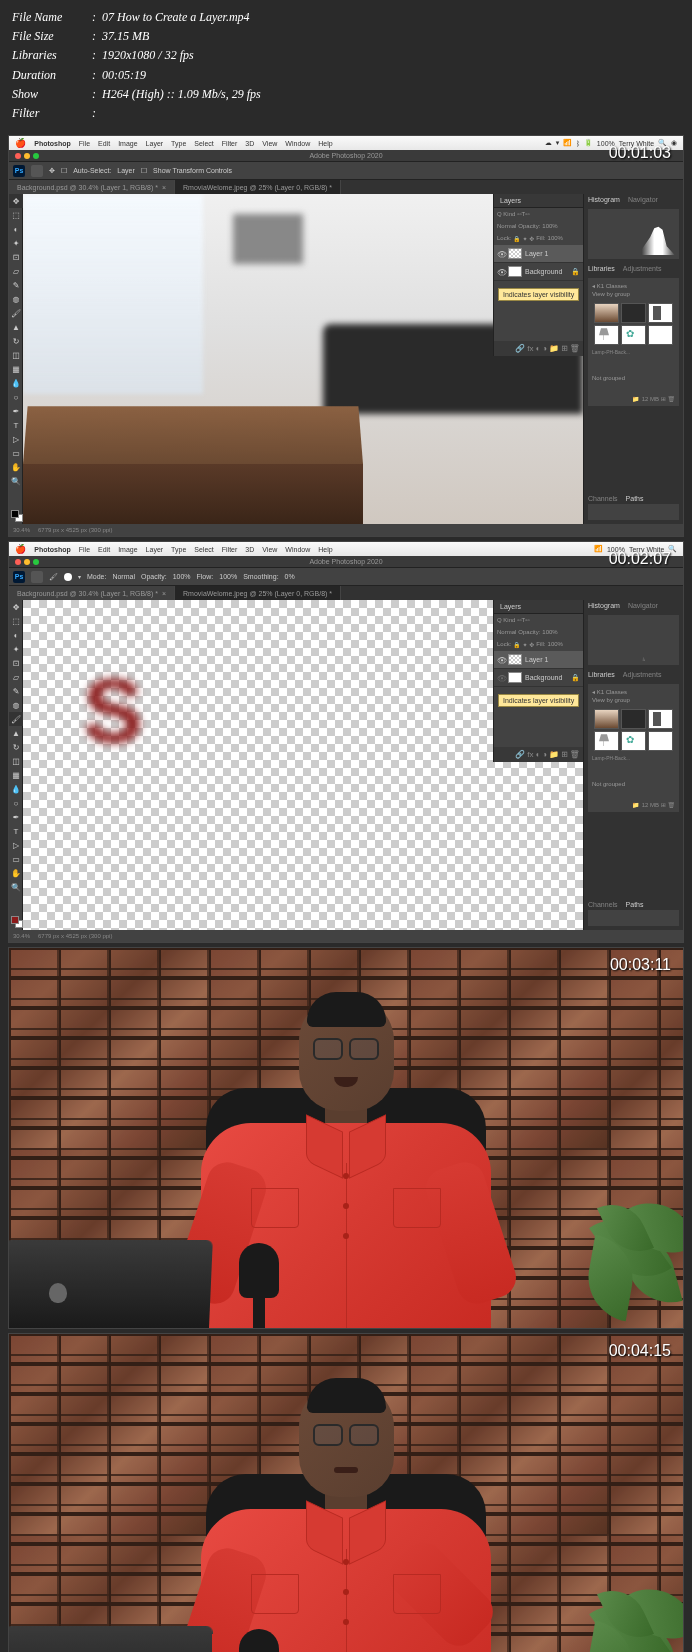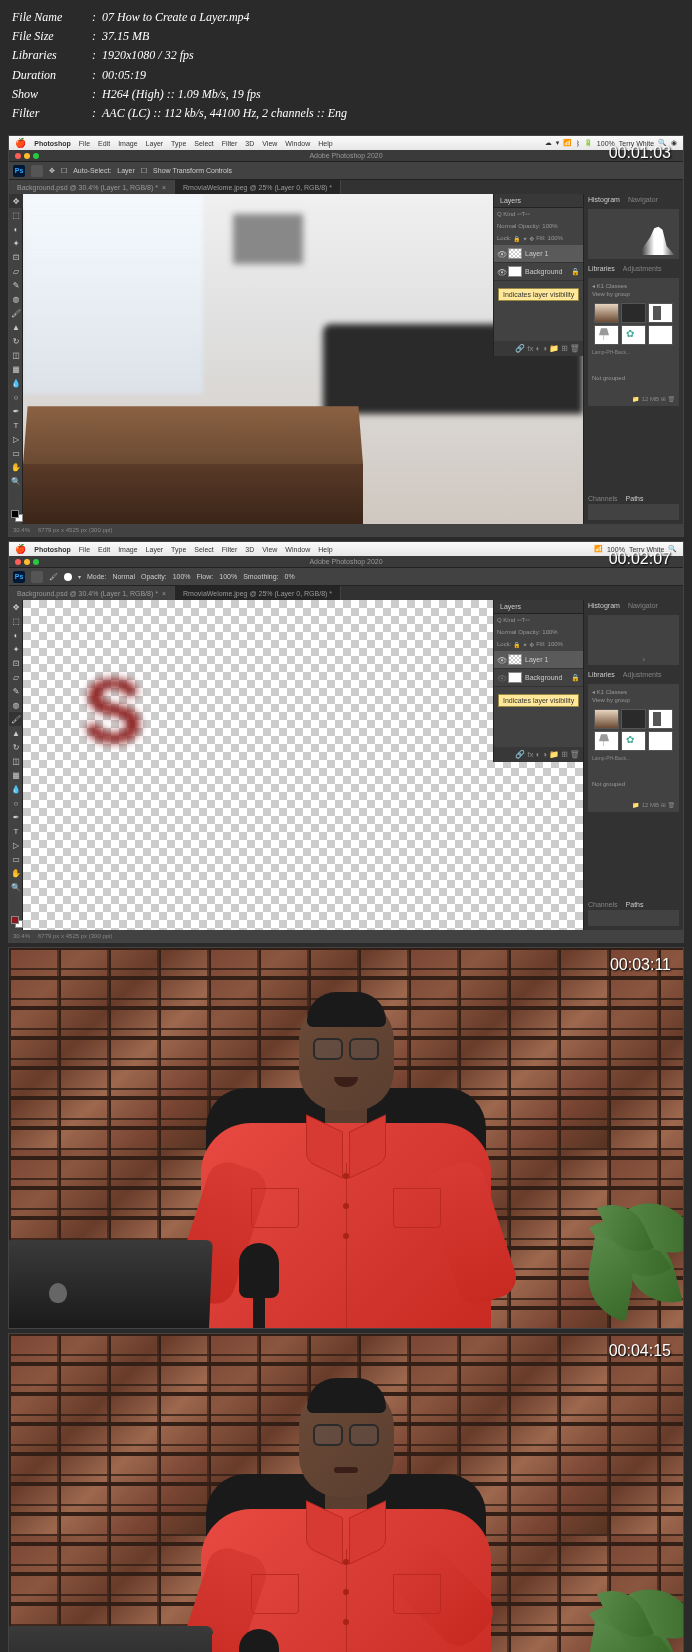--- a/index.html
+++ b/index.html
@@ -151,26 +151,25 @@
       <span>1920x1080 / 32 fps</span>
     </div>
   <div class="meta-row">
       <span class="meta-label">Duration</span>
       <span>: &nbsp;</span>
       <span>00:05:19</span>
     </div>
   <div class="meta-row">
       <span class="meta-label">Show</span>
       <span>: &nbsp;</span>
-      <span>H264 (High) :: 1.09 Mb/s, 19 fps</span>
+      <span>H264 (High) :: 1.09 Mb/s, 29 fps</span>
     </div>
   <div class="meta-row">
       <span class="meta-label">Filter</span>
       <span>: &nbsp;</span>
-      <span>AAC (LC) :: 112 kb/s, 44100 Hz, 2 channels :: Eng</span>
     </div>
 </div>
 
 <div class="screenshot">
   <div class="timestamp">00:01:03</div>
 
   <div class="mac-menubar">
     <span class="apple-icon">🍎</span>
     <span class="ps-label">Photoshop</span>
     <span>File</span>

